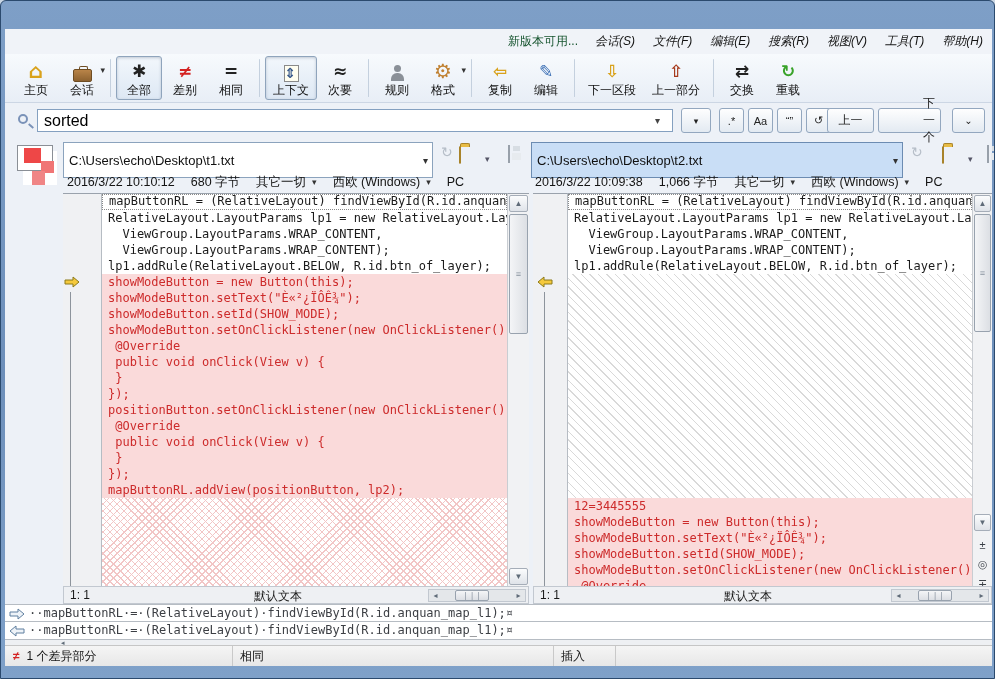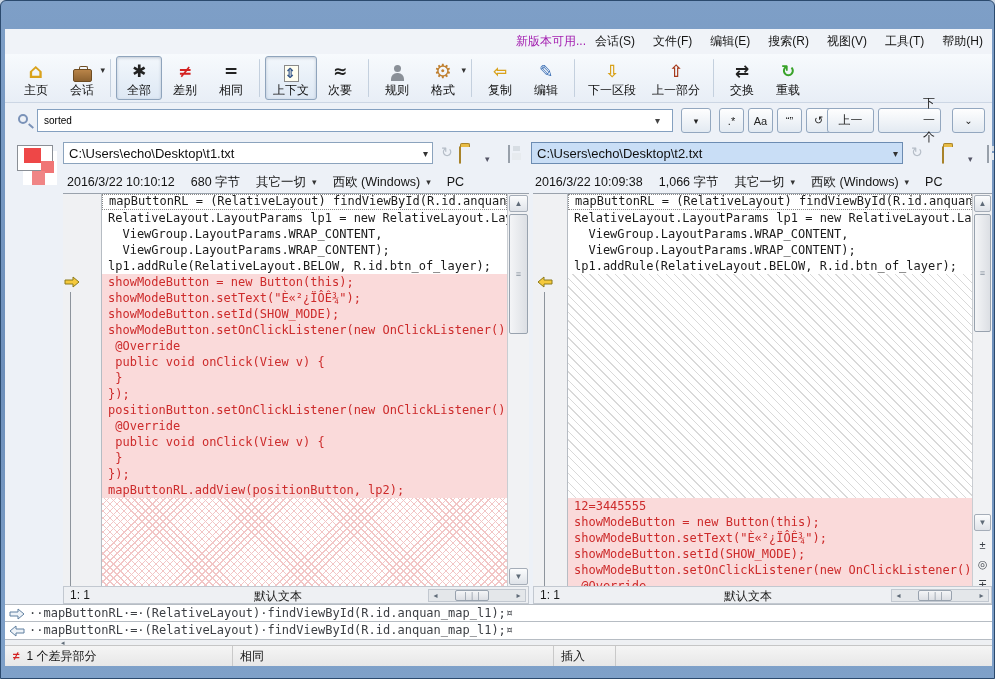--- a/index.html
+++ b/index.html
@@ -16,22 +16,22 @@
   .wbtn{height:18px;border:1px solid #31506f;border-top:none;display:flex;align-items:center;justify-content:center;
     font-size:11px;color:#16293d;background:linear-gradient(180deg,#e8f1f9,#b9cde0 45%,#9db7d0 55%,#cadcee);}
   .wbtn.min{width:29px;border-radius:0 0 0 4px;}
   .wbtn.restore{width:28px;border-left:none;border-right:none;}
   .wbtn.close{width:46px;border-radius:0 0 4px 0;color:#fff;font-weight:bold;
     background:linear-gradient(180deg,#f2a39a,#d9544a 45%,#c22f22 55%,#e2766b);}
   
   #client{position:absolute;left:4px;top:28px;width:987px;height:637px;background:#edf1f7;}
   
   #menubar{position:absolute;left:0;top:0;width:100%;height:25px;display:flex;align-items:center;background:#f0f3f8;font-size:12px;color:#141414;}
-  .menu-item{padding:0 9px;}
-  #update-link{margin-left:auto;margin-right:0;color:#a21caf;}
+  .menu-item{padding:0 9px;font-style:italic;}
+  #update-link{margin-left:auto;margin-right:8px;color:#14532d;}
   
   #toolbar{position:absolute;left:0;top:25px;width:100%;height:49px;display:flex;align-items:center;padding-left:8px;
     background:linear-gradient(#f7fafd,#e8eef6);border-bottom:1px solid #ccd6e4;}
   .titem{position:relative;display:flex;flex-direction:column;align-items:center;justify-content:flex-end;
     min-width:46px;height:44px;padding:2px 7px 1px;border:1px solid transparent;border-radius:3px;}
   .titem.pressed{border-color:#8fa4bc;background:linear-gradient(#f2f7fc,#dde8f4);box-shadow:inset 0 1px 3px rgba(40,60,90,.25);}
   .titem.sep{min-width:0;width:1px;height:38px;padding:0;background:#c4d0de;margin:0 5px;border:none;}
   .tglyph{height:21px;line-height:21px;font-size:17px;font-weight:bold;font-family:"DejaVu Sans",sans-serif;}
   .tlabel{font-size:12px;height:16px;line-height:16px;color:#101010;font-weight:normal;white-space:nowrap;}
   .tdd{position:absolute;right:-1px;top:8px;font-size:9px;color:#333;}
@@ -41,34 +41,34 @@
   .i-case{width:19px;height:13px;background:linear-gradient(#b98448,#8d6230);border:1px solid #6e4c22;border-radius:2px;position:relative;margin-top:6px;}
   .i-case::before{content:"";position:absolute;left:5px;top:-4px;width:7px;height:3px;border:1px solid #6e4c22;border-bottom:none;border-radius:2px 2px 0 0;}
   .i-person{width:16px;height:18px;position:relative;}
   .i-person::before{content:"";position:absolute;left:5px;top:1px;width:7px;height:7px;border-radius:50%;background:#8a9098;}
   .i-person::after{content:"";position:absolute;left:2px;top:9px;width:13px;height:8px;border-radius:6px 6px 0 0;background:#8a9098;}
   
   #searchbar{position:absolute;left:0;top:74px;width:100%;height:36px;background:#edf1f7;}
   .mag{position:absolute;left:13px;top:11px;width:10px;height:10px;border:2px solid #7a92b8;border-radius:50%;}
   .mag::after{content:"";position:absolute;left:8px;top:9px;width:6px;height:2px;background:#7a92b8;transform:rotate(40deg);}
   #search-input{position:absolute;left:32px;top:6px;width:636px;height:23px;border:1px solid #84a0c0;background:#fff;
-    font-size:10px;padding:0 18px 0 6px;font-family:"Liberation Sans",sans-serif;}
+    font-size:16px;padding:0 18px 0 6px;font-family:"Liberation Sans",sans-serif;}
   #search-combo-arrow{position:absolute;left:650px;top:12px;font-size:10px;color:#444;}
   .sbtn{position:absolute;top:5px;height:25px;border:1px solid #93a7bf;border-radius:3px;background:linear-gradient(#fefefe,#e3eaf2);
     display:flex;align-items:center;justify-content:center;font-size:12px;color:#222;}
   #search-dd{left:676px;width:30px;font-size:9px;}
   #opt-group{position:absolute;left:714px;top:5px;display:flex;gap:4px;}
   .optbtn{position:static;width:25px;height:25px;border:1px solid #93a7bf;border-radius:3px;background:linear-gradient(#fefefe,#e3eaf2);
     display:flex;align-items:center;justify-content:center;font-size:11px;color:#222;}
   #btn-prev{left:822px;width:47px;}
   #btn-next{left:873px;width:63px;padding-left:44px;}
   #btn-more{left:947px;width:33px;font-size:10px;}
   
   #filerow{position:absolute;left:0;top:110px;width:100%;height:30px;}
-  .path-combo{position:absolute;top:3px;height:22px;border:1px solid #8ba3bd;background:#fff;font-size:13px;
+  .path-combo{position:absolute;top:3px;height:36px;border:1px solid #8ba3bd;background:#fff;font-size:13px;
     display:flex;align-items:center;padding:0 16px 0 5px;color:#101010;white-space:nowrap;overflow:hidden;}
   .path-combo .cdd{position:absolute;right:4px;font-size:10px;color:#333;}
   #pathL{left:58px;width:370px;}
   #pathR{left:526px;width:372px;background:#c9def6;border-color:#6c8cb2;}
   .fi{position:absolute;top:5px;font-size:14px;}
   .dis{color:#b6bec8;}
   .folder{width:20px;height:14px;background:linear-gradient(#f6d069,#e0ab2e);border:1px solid #a8832a;border-radius:2px;position:relative;top:7px;}
   .folder::before{content:"";position:absolute;left:0;top:-4px;width:8px;height:3px;background:#e8bc45;border:1px solid #a8832a;border-bottom:none;border-radius:2px 2px 0 0;}
   .floppy{width:15px;height:15px;background:#b9c1cb;border:1px solid #98a0aa;position:relative;top:6px;}
   .floppy::before{content:"";position:absolute;left:3px;top:7px;width:9px;height:7px;background:#e7ebef;}

